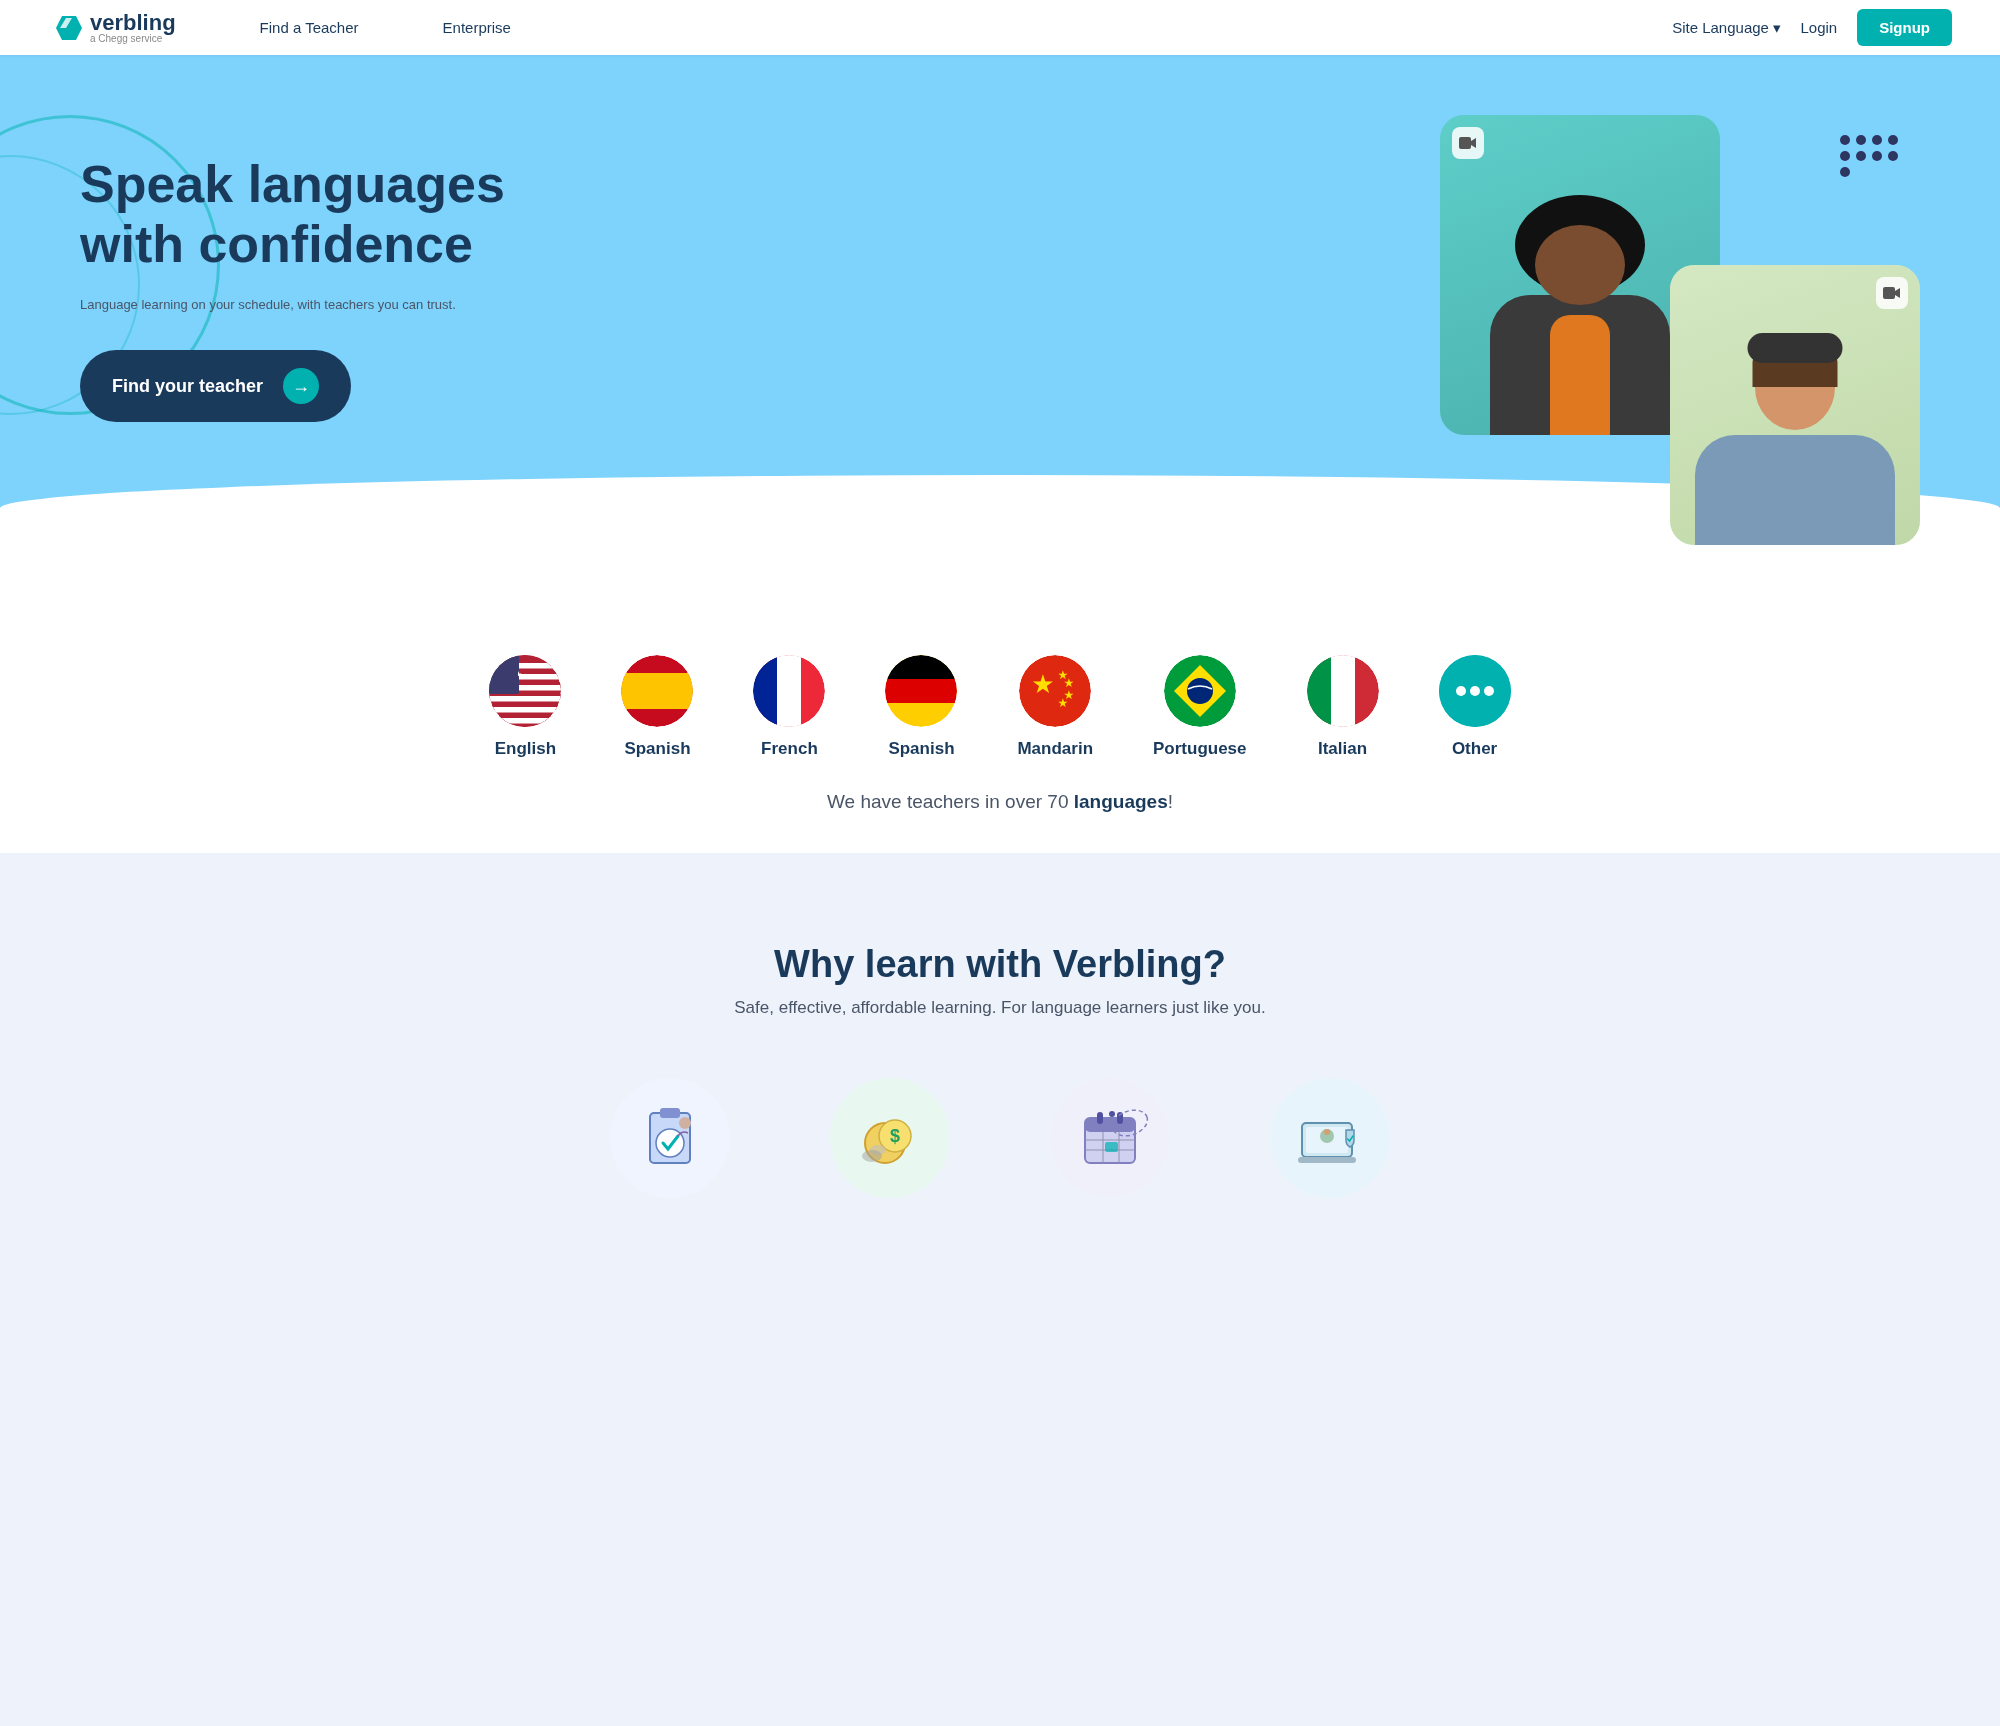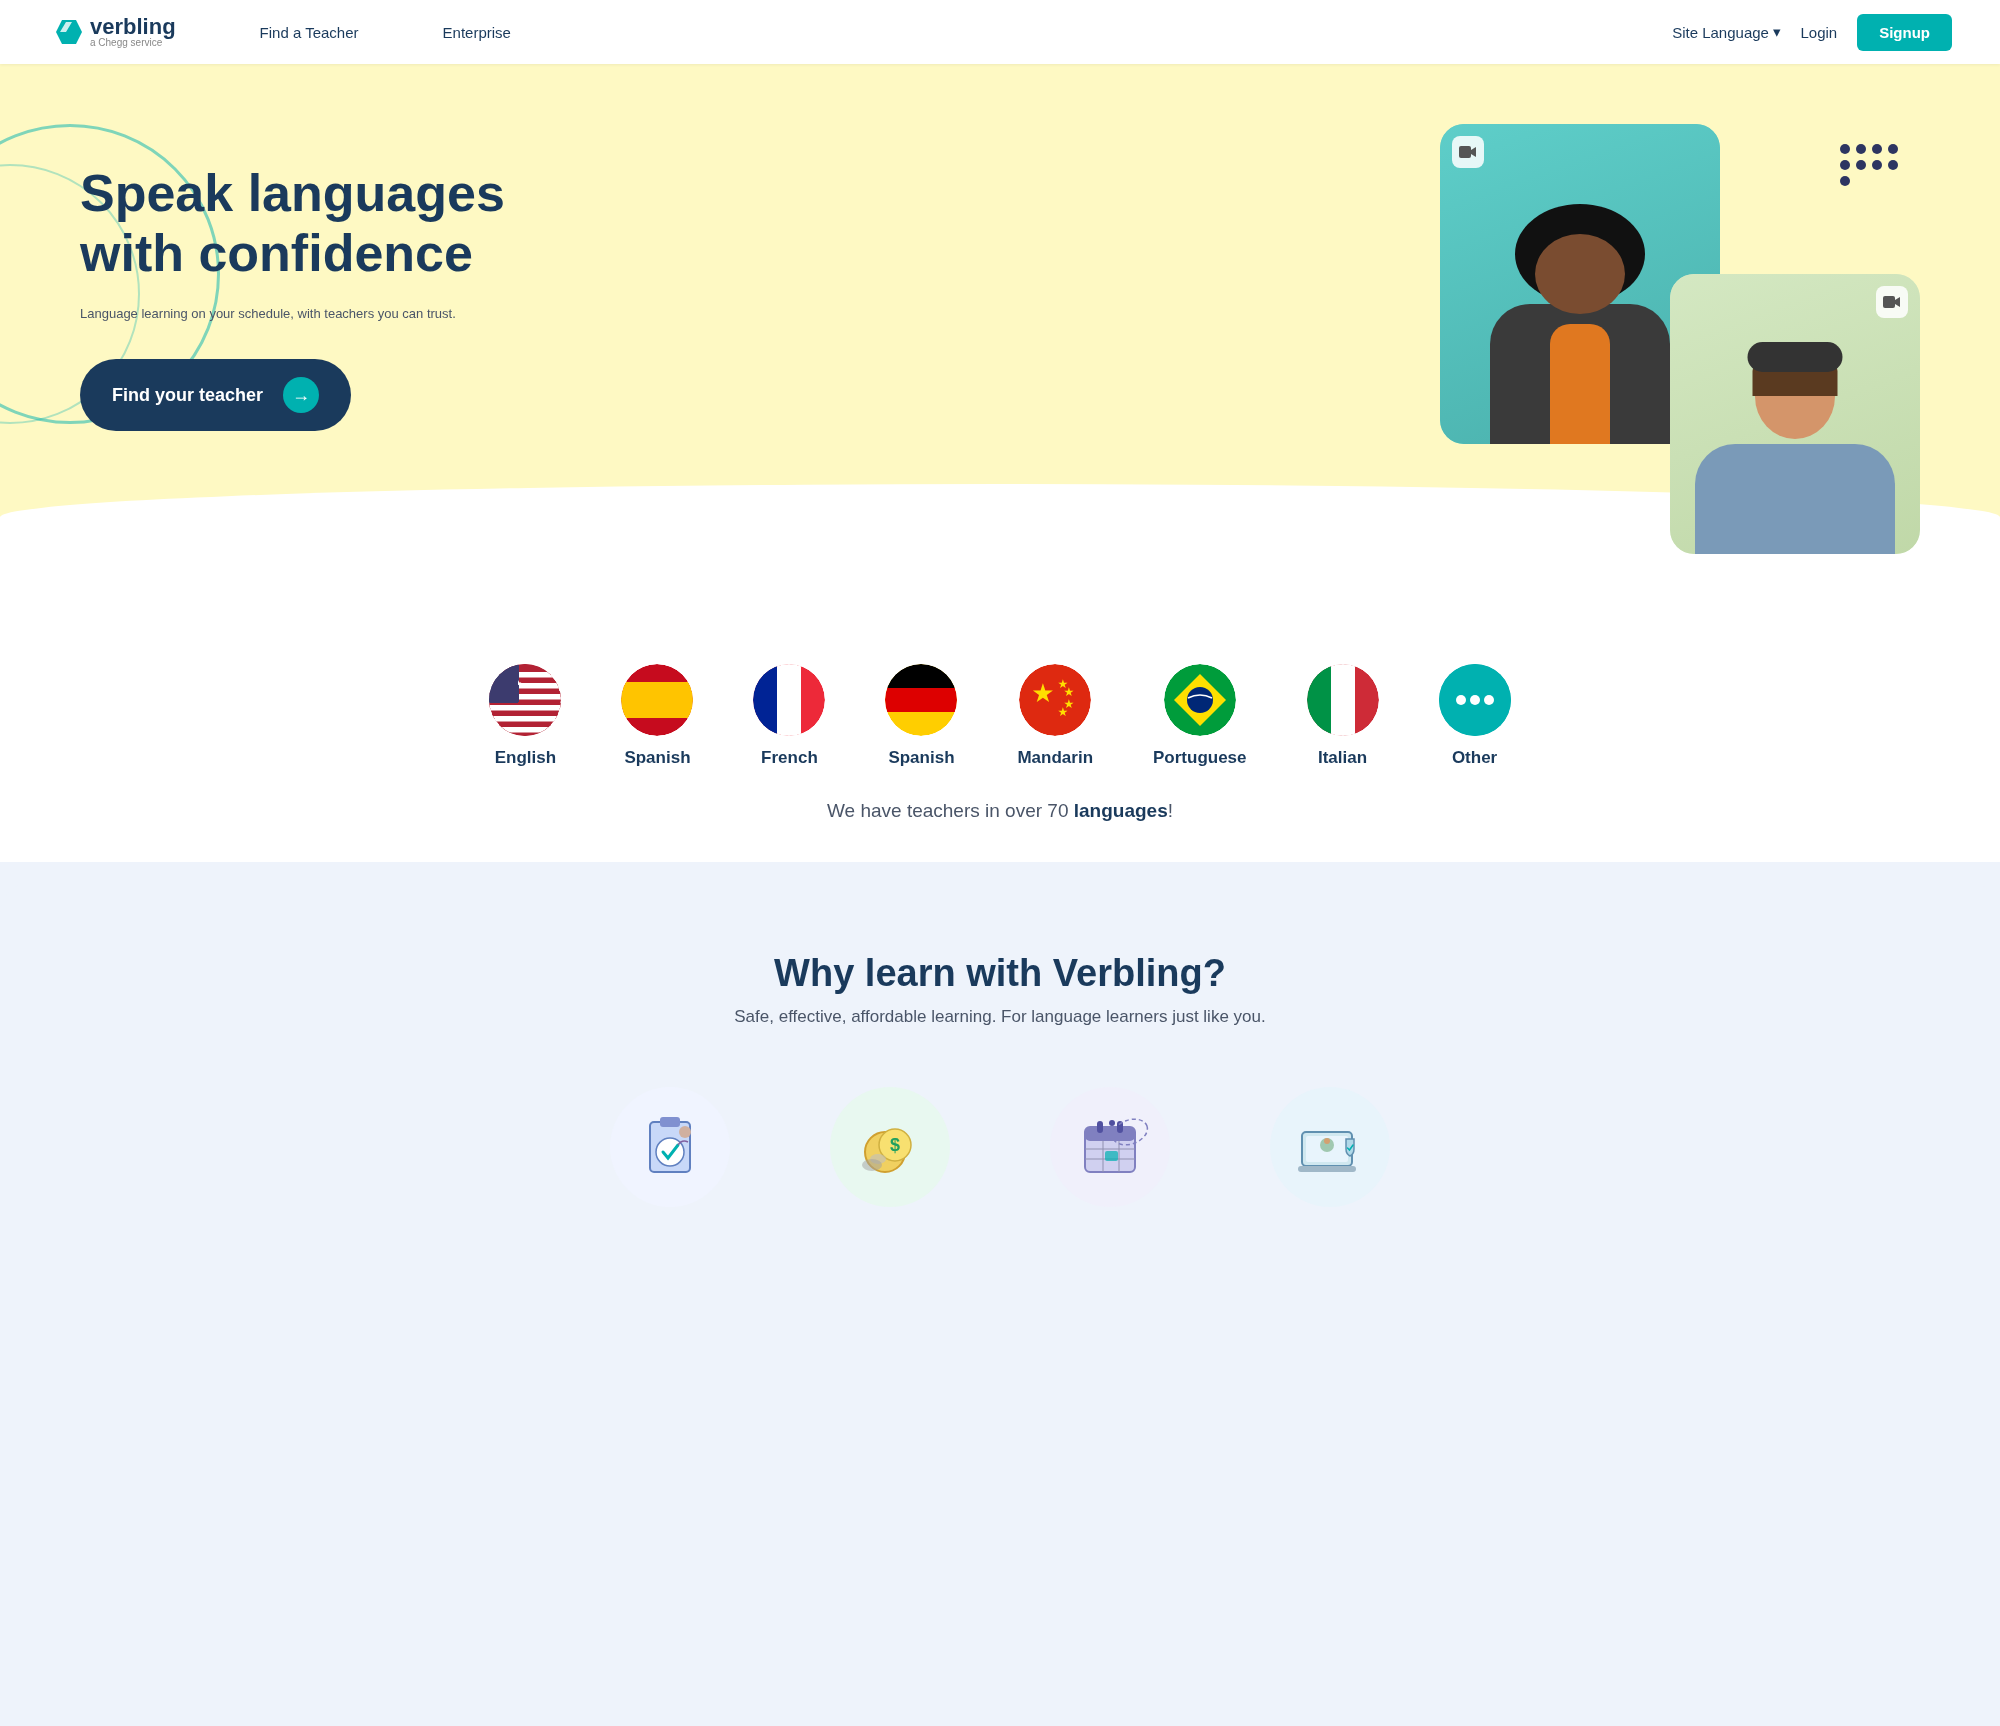--- a/index.html
+++ b/index.html
@@ -5,21 +5,21 @@
     * { margin: 0; padding: 0; box-sizing: border-box; }
     body { font-family: -apple-system, BlinkMacSystemFont, 'Segoe UI', sans-serif; background: #eef3fb; min-height: 100vh; }
 
     
     nav {
       background: #fff;
       display: flex;
       align-items: center;
       justify-content: space-between;
       padding: 0 48px;
-      height: 64px;
+      height: 55px;
       position: sticky;
       top: 0;
       z-index: 100;
       box-shadow: 0 1px 3px rgba(0,0,0,0.06);
     }
     .nav-left { display: flex; align-items: center; gap: 40px; }
     .logo { display: flex; align-items: center; gap: 8px; }
     .logo-text { display: flex; flex-direction: column; line-height: 1; }
     .logo-name { font-size: 22px; font-weight: 700; color: #1a3a5c; }
     .logo-sub { font-size: 10px; color: #888; }
@@ -33,21 +33,21 @@
       border: none;
       padding: 10px 22px;
       border-radius: 6px;
       font-size: 15px;
       font-weight: 600;
       cursor: pointer;
     }
 
     
     .hero {
-      background: #fef9c3;
+      background: #7dd3fc;
       position: relative;
       overflow: hidden;
       padding: 60px 80px 0 80px;
       display: flex;
       align-items: flex-start;
       justify-content: space-between;
       min-height: 540px;
     }
     .hero::after {
       content: '';

